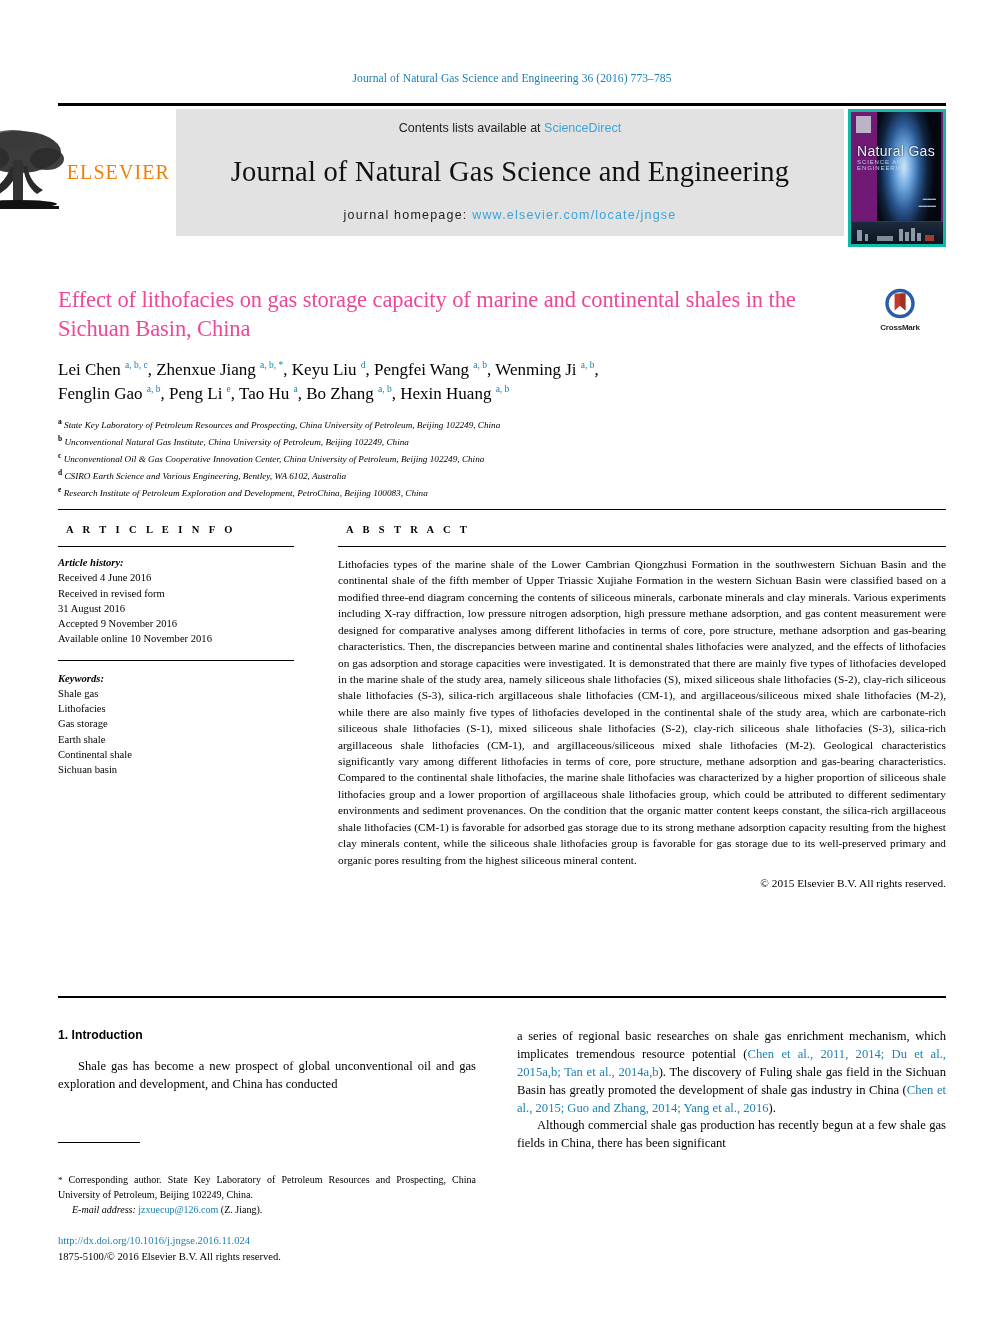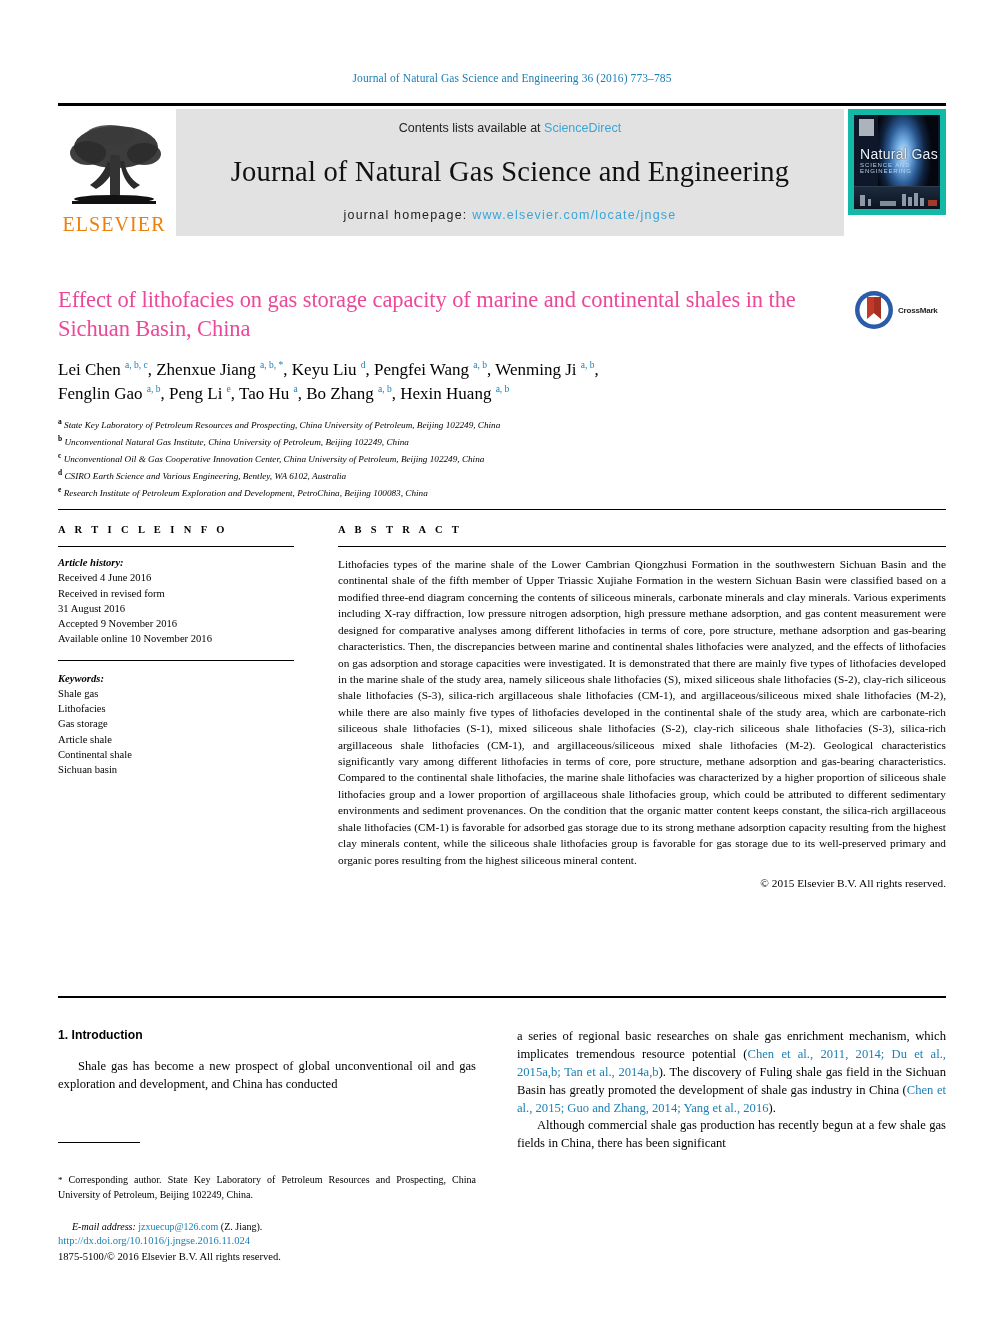--- a/index.html
+++ b/index.html
@@ -46,21 +46,21 @@
   .masthead-inner {
     display: flex;
     align-items: stretch;
     height: 127px;
     padding-top: 3px;
   }
   .elsevier-logo {
     width: 112px;
     flex: 0 0 112px;
     display: flex;
-    flex-direction: column;
+    flex-direction: row;
     align-items: center;
     justify-content: flex-end;
     padding-bottom: 2px;
   }
   .tree-wrap { width: 100px; height: 92px; }
   .elsevier-word {
     font-family: "Liberation Serif", serif;
     font-size: 20px;
     letter-spacing: 1.1px;
     color: #f07f09;
@@ -93,25 +93,25 @@
   .homepage-line {
     font-family: "Liberation Sans", sans-serif;
     font-size: 12.5px;
     letter-spacing: 1.2px;
     color: #222;
   }
   .homepage-line .url { color: #3aa5d8; }
   .cover-thumb {
     flex: 0 0 98px;
     width: 98px;
-    height: 106px;
+    height: 138px;
     position: relative;
     overflow: hidden;
-    background: #0f172a;
-    border: 6px solid #14b8a6;
+    background: #701a75;
+    border: 3px solid #14b8a6;
     box-sizing: border-box;
   }
   .cover-flame {
     position: absolute;
     left: 28%;
     top: -6%;
     width: 70%;
     height: 104%;
     background: radial-gradient(ellipse 48% 60% at 42% 46%, #cfe6ff 0%, #6ea8de 26%, #2b5a94 52%, #10233f 76%, #05070f 100%);
     filter: blur(0.4px);
@@ -180,20 +180,21 @@
   }
   .crossmark {
     position: absolute;
     right: 0;
     top: 2px;
     width: 92px;
     height: 44px;
     display: flex;
     align-items: center;
     gap: 4px;
+    flex-direction: column;
   }
   .crossmark-word {
     font-family: "Liberation Sans", sans-serif;
     font-size: 8px;
     font-weight: bold;
     color: #231f20;
     letter-spacing: -0.2px;
   }
 
   .authors {
@@ -231,20 +232,21 @@
     position: absolute;
     top: 524px;
     left: 338px;
     width: 608px;
   }
   .sec-head {
     font-family: "Liberation Serif", serif;
     font-size: 10.5px;
     font-weight: bold;
     letter-spacing: 3.4px;
+    margin-left: 8px;
   }
   .thin-rule {
     border-top: 1px solid #000;
     margin-top: 11px;
   }
   .info-body { font-size: 10.6px; line-height: 1.44; margin-top: 8px; }
   .info-body .lbl { font-style: italic; font-weight: bold; }
   .kw-block { margin-top: 13px; padding-top: 10px; border-top: 1px solid #000; }
 
   .abstract-body {
@@ -302,21 +304,21 @@
     margin-bottom: 6px;
   }
   .footnote {
     font-size: 10px;
     line-height: 1.45;
     text-align: justify;
     margin-top: 30px;
   }
   .footnote .star { font-size: 9px; }
   .email-line {
-    margin-top: 19px;
+    margin-top: 2px;
     text-indent: 14px;
     font-size: 10px;
   }
   .email-line .lbl { font-style: italic; }
 
   .doi-block {
     position: absolute;
     left: 58px;
     top: 1233px;
     width: 420px;
@@ -425,21 +427,21 @@
       <div>Received in revised form</div>
       <div>31 August 2016</div>
       <div>Accepted 9 November 2016</div>
       <div>Available online 10 November 2016</div>
     </div>
     <div class="kw-block info-body">
       <div class="lbl">Keywords:</div>
       <div>Shale gas</div>
       <div>Lithofacies</div>
       <div>Gas storage</div>
-      <div>Article shale</div>
+      <div>Earth shale</div>
       <div>Continental shale</div>
       <div>Sichuan basin</div>
     </div>
   </div>
 
   <div class="abstract-col">
     <div class="sec-head">A B S T R A C T</div>
     <div class="thin-rule"></div>
     <div class="abstract-body">Lithofacies types of the marine shale of the Lower Cambrian Qiongzhusi Formation in the southwestern Sichuan Basin and the continental shale of the fifth member of Upper Triassic Xujiahe Formation in the western Sichuan Basin were classified based on a modified three-end diagram concerning the contents of siliceous minerals, carbonate minerals and clay minerals. Various experiments including X-ray diffraction, low pressure nitrogen adsorption, high pressure methane adsorption, and gas content measurement were designed for comparative analyses among different lithofacies in terms of core, pore structure, methane adsorption and gas-bearing characteristics. Then, the discrepancies between marine and continental shales lithofacies were analyzed, and the effects of lithofacies on gas adsorption and storage capacities were investigated. It is demonstrated that there are mainly five types of lithofacies developed in the marine shale of the study area, namely siliceous shale lithofacies (S), mixed siliceous shale lithofacies (S-2), clay-rich siliceous shale lithofacies (S-3), silica-rich argillaceous shale lithofacies (CM-1), and argillaceous/siliceous mixed shale lithofacies (M-2), while there are also mainly five types of lithofacies developed in the continental shale of the study area, which are carbonate-rich siliceous shale lithofacies (S-1), mixed siliceous shale lithofacies (S-2), clay-rich siliceous shale lithofacies (S-3), silica-rich argillaceous shale lithofacies (CM-1), and argillaceous/siliceous mixed shale lithofacies (M-2). Geological characteristics significantly vary among different lithofacies in terms of core, pore structure, methane adsorption and gas-bearing characteristics. Compared to the continental shale lithofacies, the marine shale lithofacies was characterized by a higher proportion of siliceous shale lithofacies group and a lower proportion of argillaceous shale lithofacies group, which could be attributed to different sedimentary environments and sediment provenances. On the condition that the organic matter content keeps constant, the silica-rich argillaceous shale lithofacies (CM-1) is favorable for adsorbed gas storage due to its strong methane adsorption capacity resulting from the highest clay minerals content, while the siliceous shale lithofacies group is favorable for gas storage due to its well-preserved primary and organic pores resulting from the highest siliceous mineral content.</div>
     <div class="copyright">© 2015 Elsevier B.V. All rights reserved.</div>

